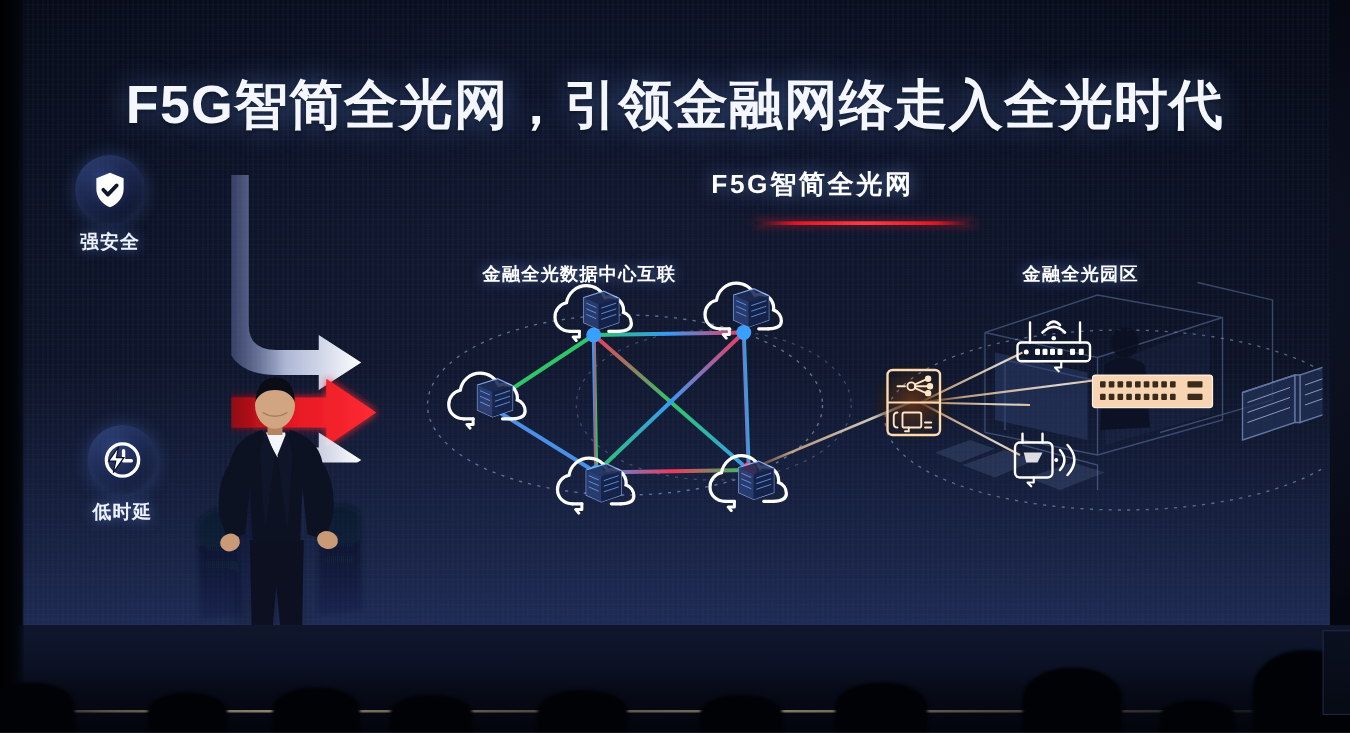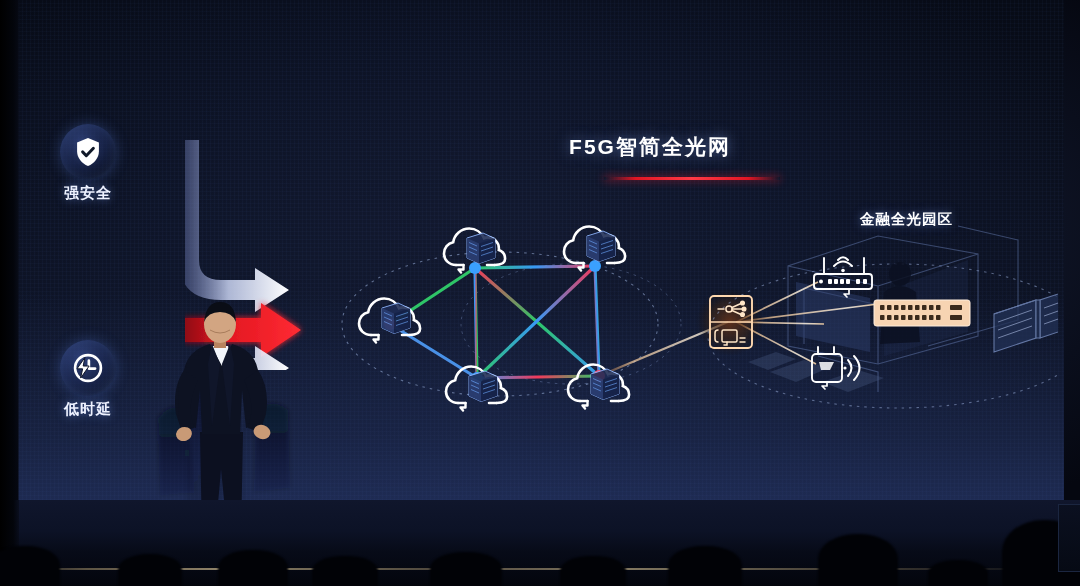--- a/index.html
+++ b/index.html
@@ -90,50 +90,51 @@
     background:radial-gradient(circle at 38% 32%, rgba(70,95,175,.55) 0%, rgba(30,44,92,.55) 48%, rgba(10,16,38,.25) 72%, rgba(8,12,28,0) 100%);
     box-shadow:0 0 14px rgba(90,130,230,.30), inset 0 0 12px rgba(120,160,255,.22);
     display:flex; align-items:center; justify-content:center;
   }
   .feat-label{
     margin-top:4px; color:#eef2ff; font-size:15px; font-weight:bold; letter-spacing:1px;
     text-shadow:0 0 10px rgba(120,160,255,.55);
   }
   #feat-0{ left:48px; top:124px; }
   #feat-1{ left:48px; top:232px; }
-  #feat-2{ left:48px; top:340px; }
+  #feat-2{ left:58px; top:340px; }
 
   
   #arrows{ position:absolute; left:185px; top:140px; width:150px; height:230px; }
 
   
   #diagram{ position:absolute; left:318px; top:196px; width:740px; height:250px; }
   .sec-label{
     position:absolute; color:#ffffff; font-size:14.5px; font-weight:bold; letter-spacing:1px;
     text-shadow:0 0 10px rgba(130,170,255,.5); white-space:nowrap;
   }
   #label-dc{ left:386px; top:210px; }
-  #label-campus{ left:818px; top:210px;margin-left:42px; }
+  #label-campus{ left:818px; top:210px; }
 
   #footnote{
     position:absolute; left:740px; top:428px; color:#eaf0ff;
     font-size:12.5px; font-style:italic; font-weight:bold; letter-spacing:.4px;
     text-shadow:0 0 8px rgba(120,160,255,.45); white-space:nowrap;
   }
 
   
   #presenter{ position:absolute; left:150px; top:300px; width:160px; height:270px; }
 </style>
 </head>
 <body>
 
 <div id="stage">
 
   <div id="screen"></div>
 
+  <div id="title">F5G智简全光网，引领金融网络走入全光时代</div>
   <div id="subtitle">F5G智简全光网</div>
   <div id="subtitle-rule"></div>
 
   <div class="feat" id="feat-0">
     <div class="feat-orb">
       <svg width="34" height="34" viewBox="0 0 24 24">
         <path d="M12 2.2 4.3 5.3v6.1c0 4.6 3.2 8.6 7.7 10.4 4.5-1.8 7.7-5.8 7.7-10.4V5.3L12 2.2z" fill="#ffffff"></path>
         <path d="M8.2 11.9l2.6 2.7 5-5.2" stroke="#101828" stroke-width="2.1" fill="none" stroke-linecap="round" stroke-linejoin="round"></path>
       </svg>
     </div>
@@ -184,20 +185,21 @@
 
     <g filter="url(#glowR)">
       <path d="M-2 178 L76 178 L76 163 L116 190 L76 217 L76 202 L-2 202 Z" fill="url(#gred)"></path>
     </g>
 
     <g>
       <path d="M14 320 L14 260 Q14 240 36 240 L70 240 L70 228 L104 250 L70 272 L70 260 L36 260 Q-6 260 -6 300 L-6 320 Z" fill="url(#gw2)" transform="translate(0,-22)"></path>
     </g>
   </svg>
 
+  <div class="sec-label" id="label-dc">金融全光数据中心互联</div>
   <div class="sec-label" id="label-campus">金融全光园区</div>
 
   <svg id="diagram" viewBox="0 0 740 250">
     <defs>
       <linearGradient id="lnkRG" x1="0" y1="0" x2="1" y2="1">
         <stop offset="0" stop-color="#ff3b5c"></stop>
           <stop offset=".5" stop-color="#2fd06a"></stop>
           <stop offset="1" stop-color="#3aa0ff"></stop>
       </linearGradient>
       <linearGradient id="lnkGB" x1="0" y1="0" x2="1" y2="0">

